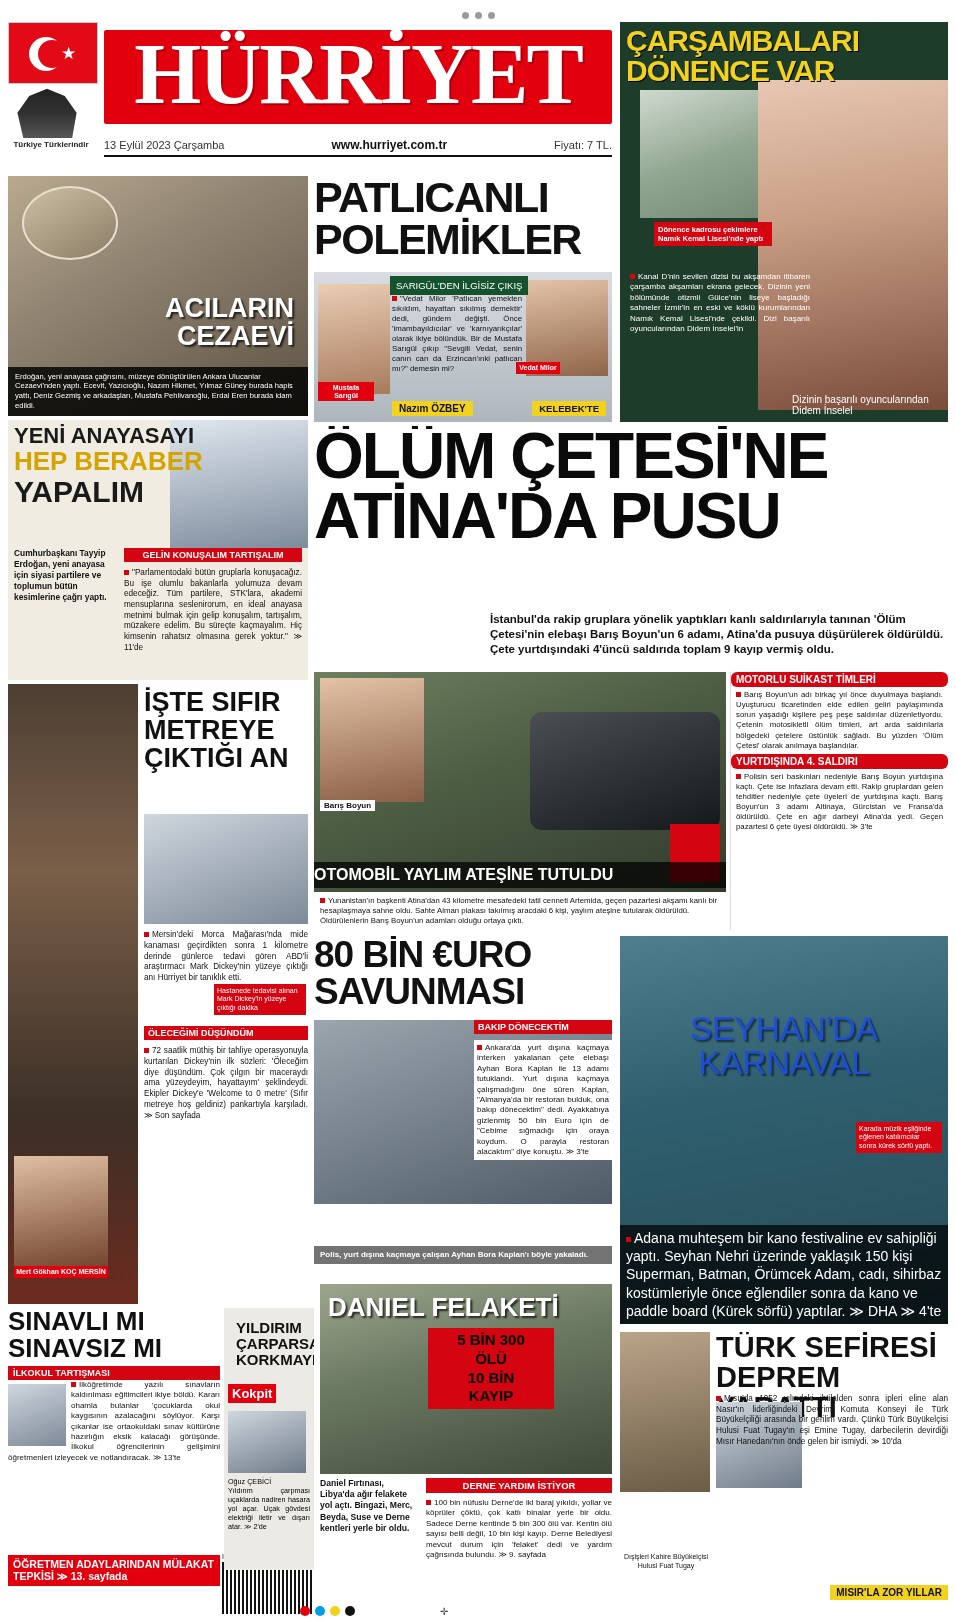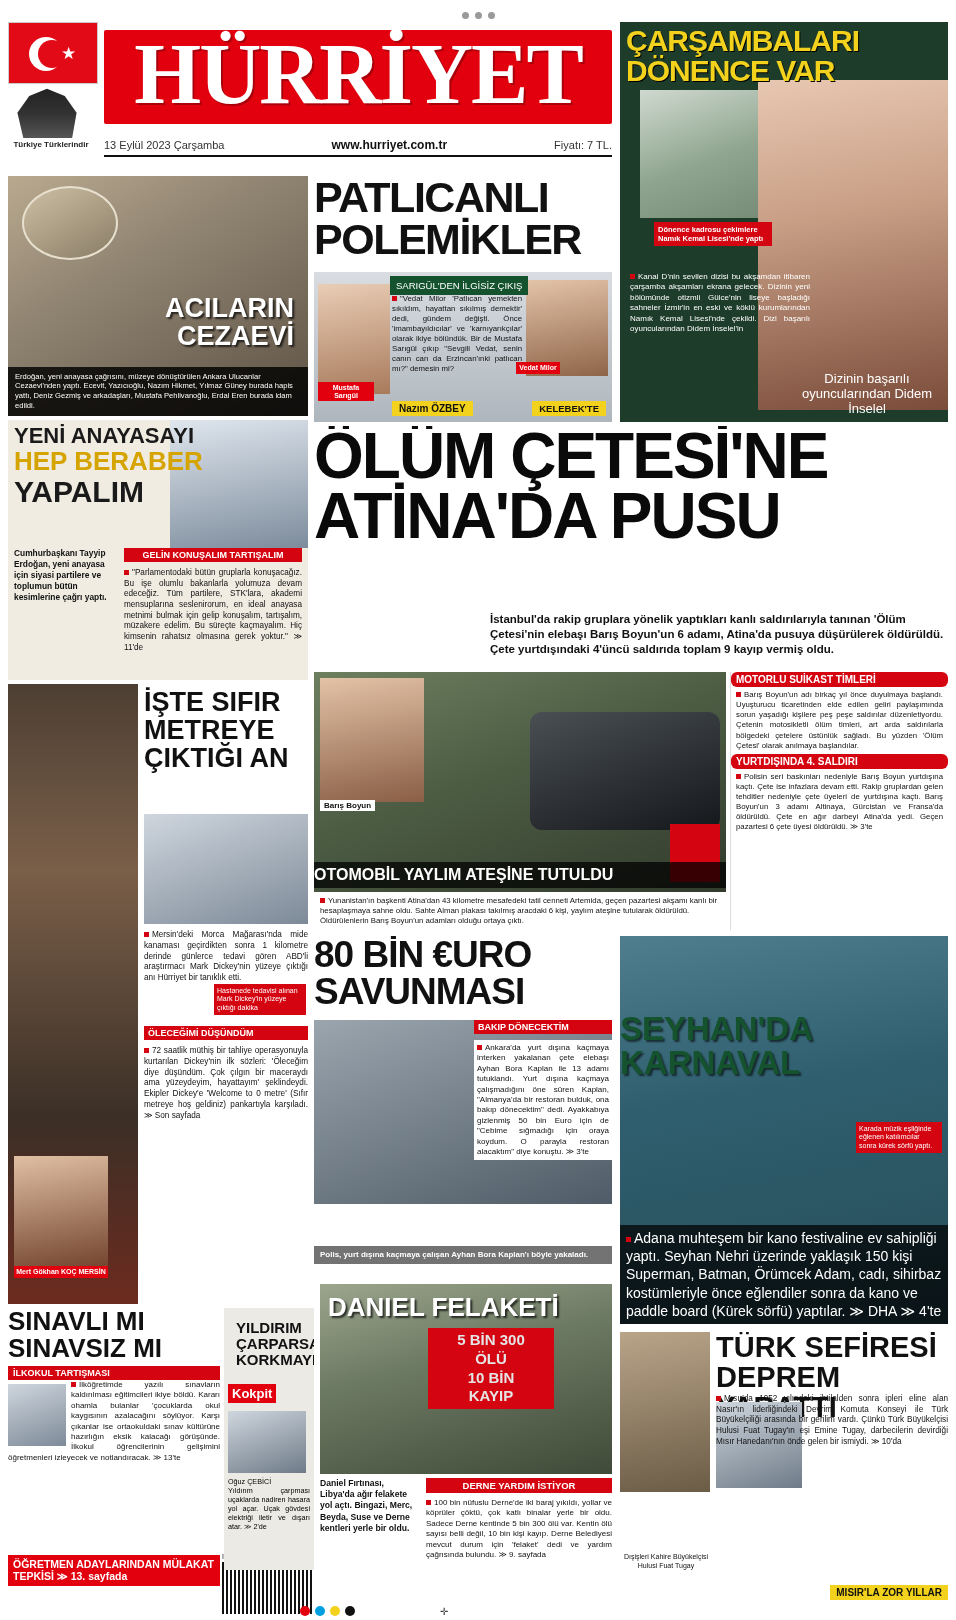--- a/index.html
+++ b/index.html
@@ -38,21 +38,21 @@
   .hl { font-family:"Liberation Sans", sans-serif; font-weight:bold; }
   .sq { display:inline-block; width:5px; height:5px; background:#d40511; margin-right:3px; vertical-align:middle;}
 
   
   #carsamba { left:620px; top:22px; width:328px; height:400px; background:#1d3c2a; }
   .cs-title { position:absolute; left:6px; top:4px; width:316px; color:#f2d21c; font-weight:bold; font-size:30px; line-height:30px; letter-spacing:-1px; text-shadow:1px 1px 0 #000; }
   .cs-photo1 { position:absolute; left:20px; top:68px; width:230px; height:128px; background:linear-gradient(160deg,#cfd9cf,#8fa58f 45%, #6b7f6b); }
   .cs-woman { position:absolute; right:0px; top:58px; width:190px; height:330px; background:linear-gradient(170deg,#e8c7b2 0%, #c99f86 40%, #7a4c3a 100%); }
   .cs-badge { position:absolute; left:34px; top:200px; width:118px; background:#d40511; color:#fff; font-size:7.5px; font-weight:bold; padding:3px 4px; line-height:1.2; }
   .cs-text { position:absolute; left:10px; top:250px; width:180px; font-size:8px; line-height:1.3; color:#fff; text-align:justify; }
-  .cs-cap { position:absolute; right:6px; bottom:6px; width:150px; font-size:13px; color:#fff; text-align:center; }
+  .cs-cap { position:absolute; right:6px; bottom:6px; width:150px; font-size:10px; color:#fff; text-align:left; }
 
   
   #acilar { left:8px; top:176px; width:300px; height:240px; }
   .ac-photo { position:absolute; inset:0; background:linear-gradient(150deg,#b9a98f 0%, #8e8270 40%, #5d5244 100%); }
   .ac-oval { position:absolute; left:14px; top:10px; width:96px; height:74px; border-radius:50%; background:linear-gradient(150deg,#cdbfa4,#8a7d66); border:2px solid #e8e0cf; }
   .ac-title { position:absolute; right:14px; top:118px; width:180px; text-align:right; color:#fff; font-weight:bold; font-size:27px; line-height:28px; text-shadow:2px 2px 2px rgba(0,0,0,.7); }
   .ac-cap { position:absolute; left:0; bottom:0; width:300px; background:rgba(0,0,0,.82); color:#fff; font-size:7.6px; line-height:1.3; padding:5px 7px; }
 
   
   #patlican { left:314px; top:176px; width:298px; height:246px; }
@@ -113,21 +113,21 @@
   #euro { left:314px; top:936px; width:298px; height:328px; }
   .eu-t { font-weight:bold; font-size:37px; line-height:37px; color:#111; letter-spacing:-1px;}
   .eu-photo { position:absolute; left:0; top:84px; width:298px; height:184px; background:linear-gradient(160deg,#9aa5ae,#4f5b66); }
   .eu-bar { position:absolute; right:0; top:84px; width:138px; background:#d40511; color:#fff; font-size:9px; font-weight:bold; padding:2px 4px; }
   .eu-txt { position:absolute; right:0; top:104px; width:138px; font-size:8px; line-height:1.3; color:#111; text-align:justify; background:#fff; padding:3px;}
   .eu-cap { position:absolute; left:0; bottom:0; width:298px; color:#fff; font-size:8px; font-weight:bold; line-height:1.25; padding:4px 6px; background:rgba(0,0,0,.55);}
 
   
   #seyhan { left:620px; top:936px; width:328px; height:388px; }
   .sy-photo { position:absolute; inset:0; background:linear-gradient(170deg,#4f7f8f 0%, #2f5f6f 40%, #274c57 100%); }
-  .sy-t { position:absolute; left:0; top:76px; width:328px; font-weight:bold; font-size:33px; line-height:34px; color:#14532d; text-shadow:2px 2px 2px rgba(0,0,0,.6); }
+  .sy-t { position:absolute; left:0; top:76px; width:328px; text-align:center; font-weight:normal; font-size:33px; line-height:34px; color:#1d4ed8; text-shadow:2px 2px 2px rgba(0,0,0,.6); }
   .sy-badge { position:absolute; right:6px; top:186px; width:86px; background:#d40511; color:#fff; font-size:7px; padding:3px; line-height:1.2;}
   .sy-cap { position:absolute; left:0; bottom:0; width:328px; background:rgba(0,0,0,.72); color:#fff; font-size:14px; line-height:1.3; padding:4px 6px;}
 
   
   #sinav { left:8px; top:1308px; width:212px; height:300px; }
   .sn-t { font-weight:bold; font-size:26px; line-height:27px; color:#111; }
   .sn-bar { background:#d40511; color:#fff; font-size:9px; font-weight:bold; padding:2px 5px; display:block; margin-top:4px;}
   .sn-ph { width:58px; height:62px; background:linear-gradient(160deg,#cfd6de,#7d8a98); float:left; margin:4px 5px 2px 0;}
   .sn-body { font-size:8px; line-height:1.3; color:#111; text-align:justify; }
   .sn-orange { position:absolute; left:0; bottom:22px; width:212px; background:#e2000f; color:#fff; font-weight:bold; font-size:10.5px; padding:3px 5px; line-height:1.2;}
@@ -138,21 +138,21 @@
   #yildirim { left:224px; top:1308px; width:90px; height:262px; background:#eceae4;}
   .yl-t { font-weight:bold; font-size:15px; line-height:16px; color:#111; padding:12px;}
   .yl-red { background:#e2000f; color:#fff; font-weight:bold; font-size:13px; padding:2px 4px; margin:4px; display:inline-block;}
   .yl-ph { margin:4px; width:78px; height:62px; background:linear-gradient(160deg,#cfd6de,#6e7b88);}
   .yl-tx { font-size:7.2px; line-height:1.25; padding:0 4px; text-align:justify;}
 
   
   #daniel { left:320px; top:1284px; width:292px; height:324px; }
   .dn-photo { position:absolute; left:0; top:0; width:292px; height:190px; background:linear-gradient(165deg,#9ca58e 0%, #6d7a63 40%, #3f4a38 100%); }
   .dn-t { position:absolute; left:8px; top:8px; font-weight:bold; font-size:26px; color:#fff; text-shadow:2px 2px 2px rgba(0,0,0,.7);}
-  .dn-box { position:absolute; left:108px; top:44px; width:126px; background:#d40511; color:#e5e5e5; font-weight:bold; font-size:15px; text-align:center; padding:3px 17px; line-height:1.25;}
+  .dn-box { position:absolute; left:108px; top:44px; width:126px; background:#d40511; color:#000000; font-weight:bold; font-size:15px; text-align:center; padding:3px 17px; line-height:1.25;}
   .dn-l { position:absolute; left:0; top:194px; width:100px; font-size:8.6px; font-weight:bold; line-height:1.3; color:#111;}
   .dn-bar { position:absolute; left:106px; top:194px; width:186px; background:#d40511; color:#fff; font-size:9.5px; font-weight:bold; text-align:center; padding:2px 0;}
   .dn-r { position:absolute; left:106px; top:214px; width:186px; font-size:8px; line-height:1.3; color:#111; text-align:justify;}
 
   
   #sefire { left:620px; top:1332px; width:328px; height:270px; }
   .sf2-t { position:absolute; left:96px; top:0; width:232px; font-weight:bold; font-size:29px; line-height:30px; color:#111;}
   .sf2-st { position:absolute; left:0; top:0; width:90px; height:160px; background:linear-gradient(170deg,#b9a489,#6b5c46); }
   .sf2-ph { position:absolute; left:96px; top:70px; width:86px; height:86px; background:linear-gradient(160deg,#cfd6de,#6e7b88);}
   .sf2-tx { position:absolute; left:96px; top:62px; width:232px; font-size:8.2px; line-height:1.3; color:#111; text-align:justify;}

